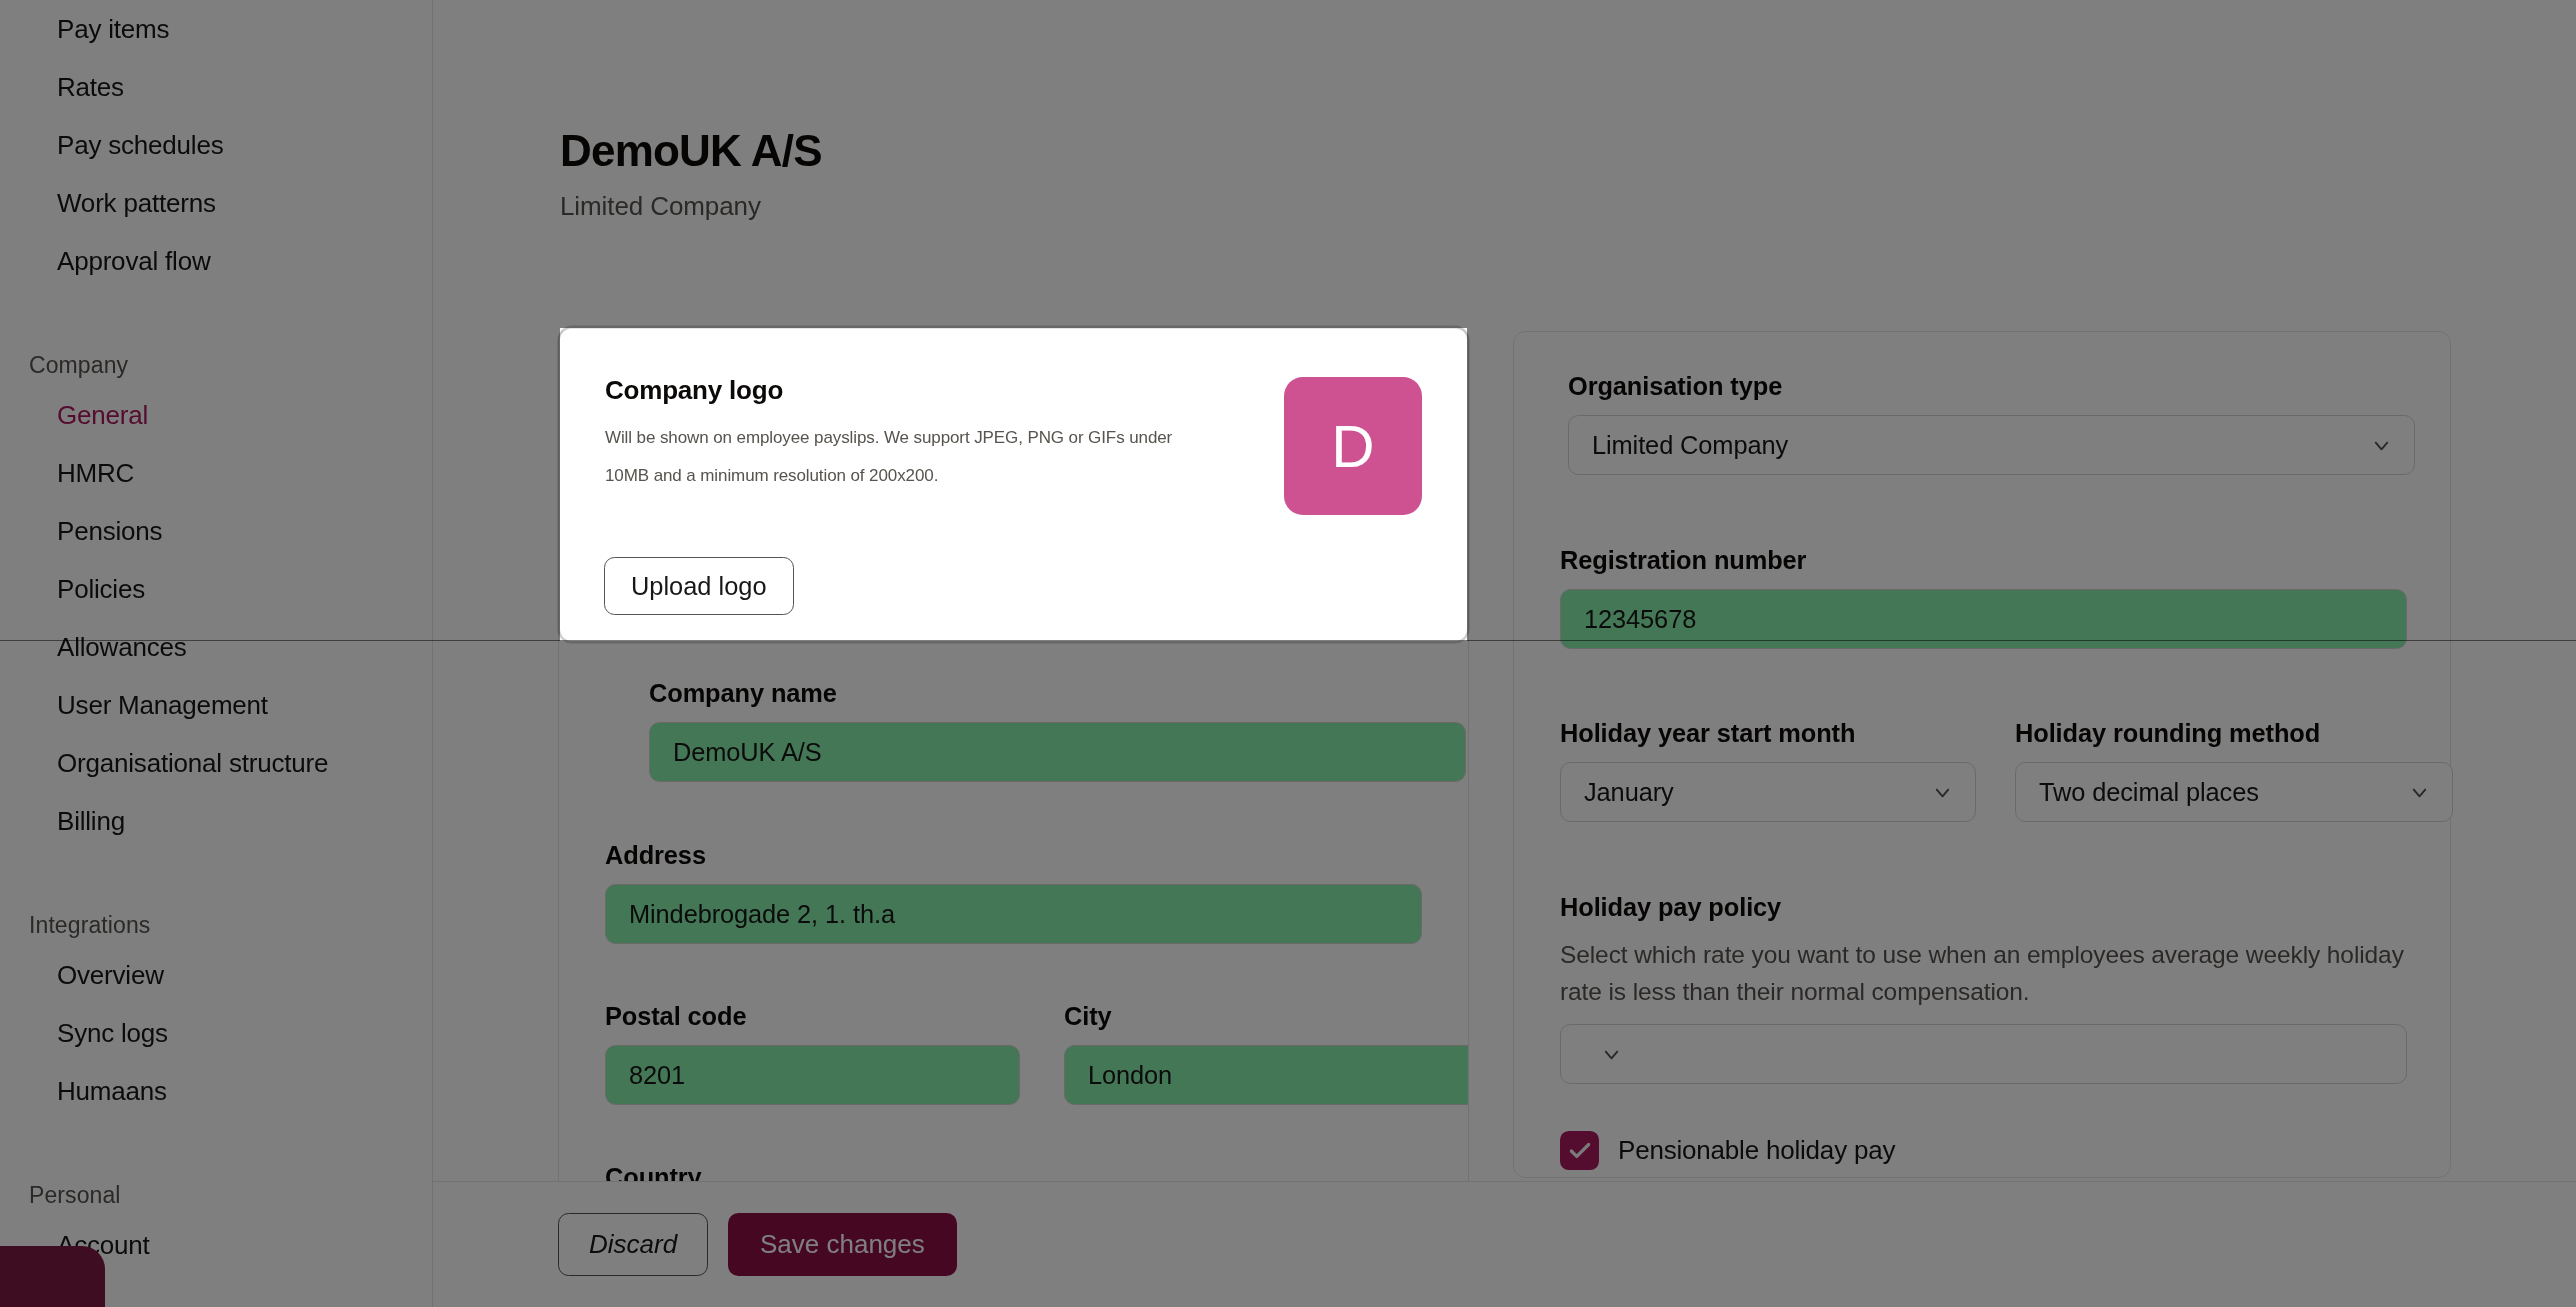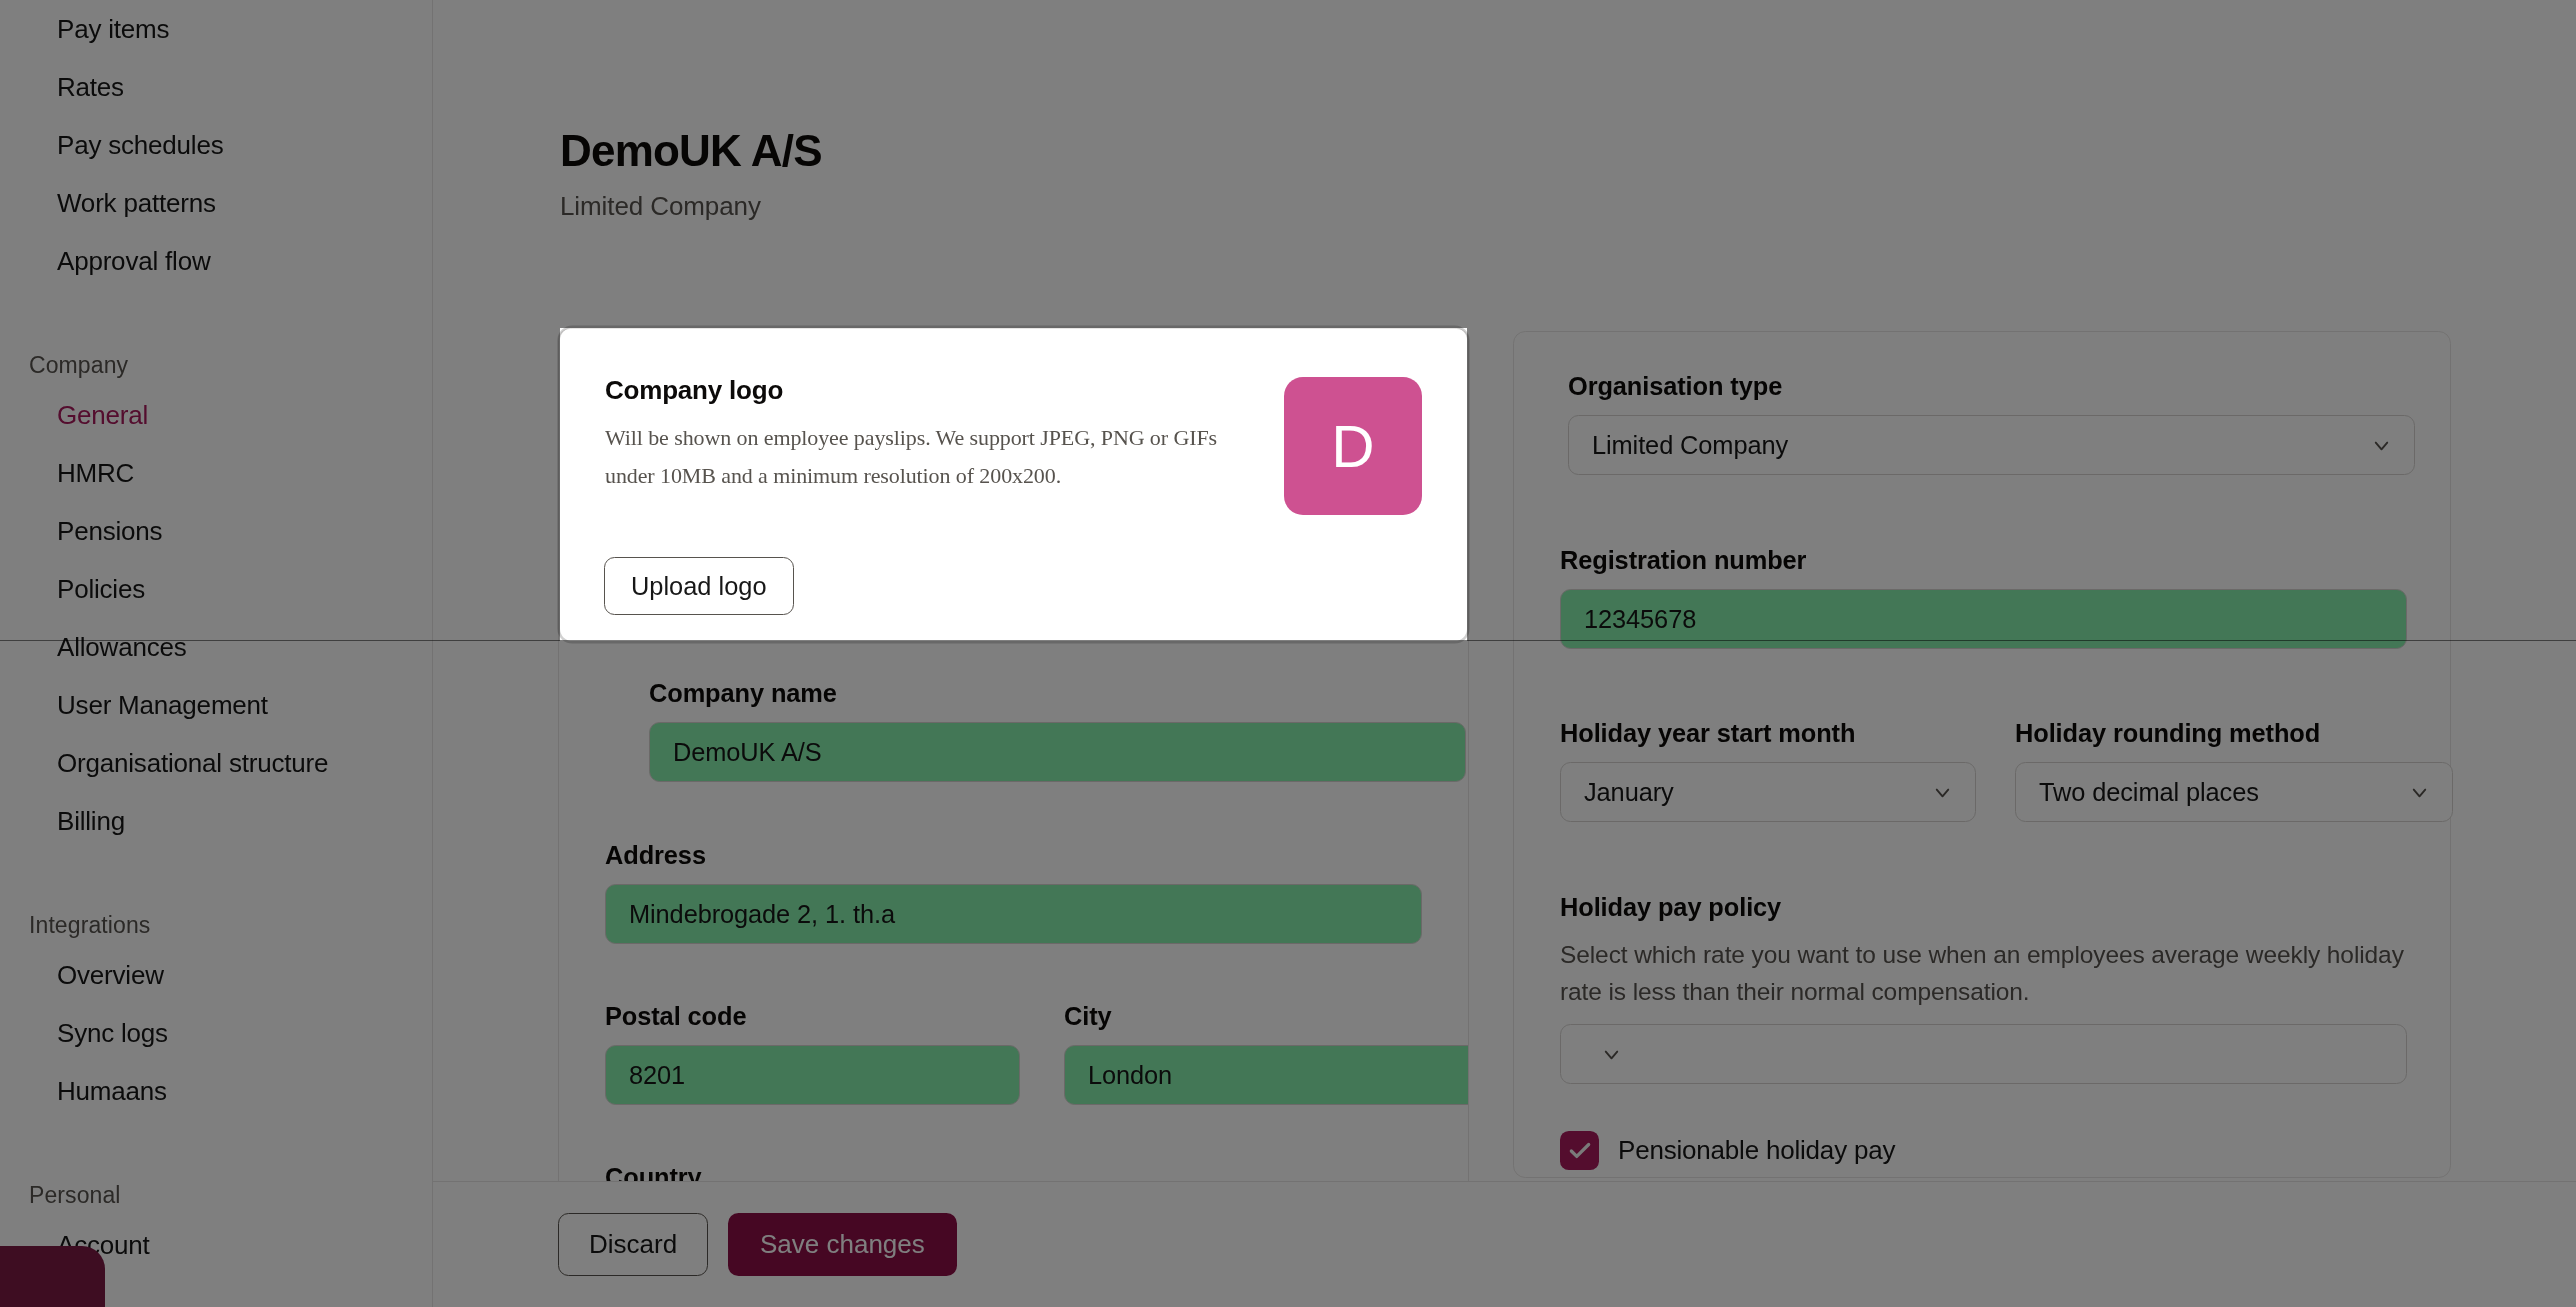--- a/index.html
+++ b/index.html
@@ -139,25 +139,24 @@
     left: 46px; top: 46px;
     font-size: 26px;
     font-weight: bold;
     color: #0c0a09;
     letter-spacing: -0.2px;
   }
   #logo-desc {
     position: absolute;
     left: 46px; top: 90px;
     width: 613px;
-    font-size: 22px;
+    font-size: 17px;
     line-height: 38px;
     color: #57534e;
     letter-spacing: -0.1px;
-    font-family: Liberation Serif, serif;
   }
   #upload-logo-btn {
     position: absolute;
     left: 45px; top: 228px;
     height: 58px;
     padding: 0 26px;
     display: flex;
     align-items: center;
     justify-content: center;
     font-size: 25.4px;
@@ -297,20 +296,21 @@
     display: flex;
     align-items: center;
     justify-content: center;
     font-size: 26px;
     color: #171717;
     background: #ffffff;
     border: 1.8px solid #57534e;
     border-radius: 10.5px;
     cursor: pointer;
     white-space: nowrap;
+    font-style: italic;
   }
   #save-button {
     position: absolute;
     left: 295px; top: 31px;
     height: 63px;
     padding: 0 32px;
     display: flex;
     align-items: center;
     justify-content: center;
     font-size: 26px;

